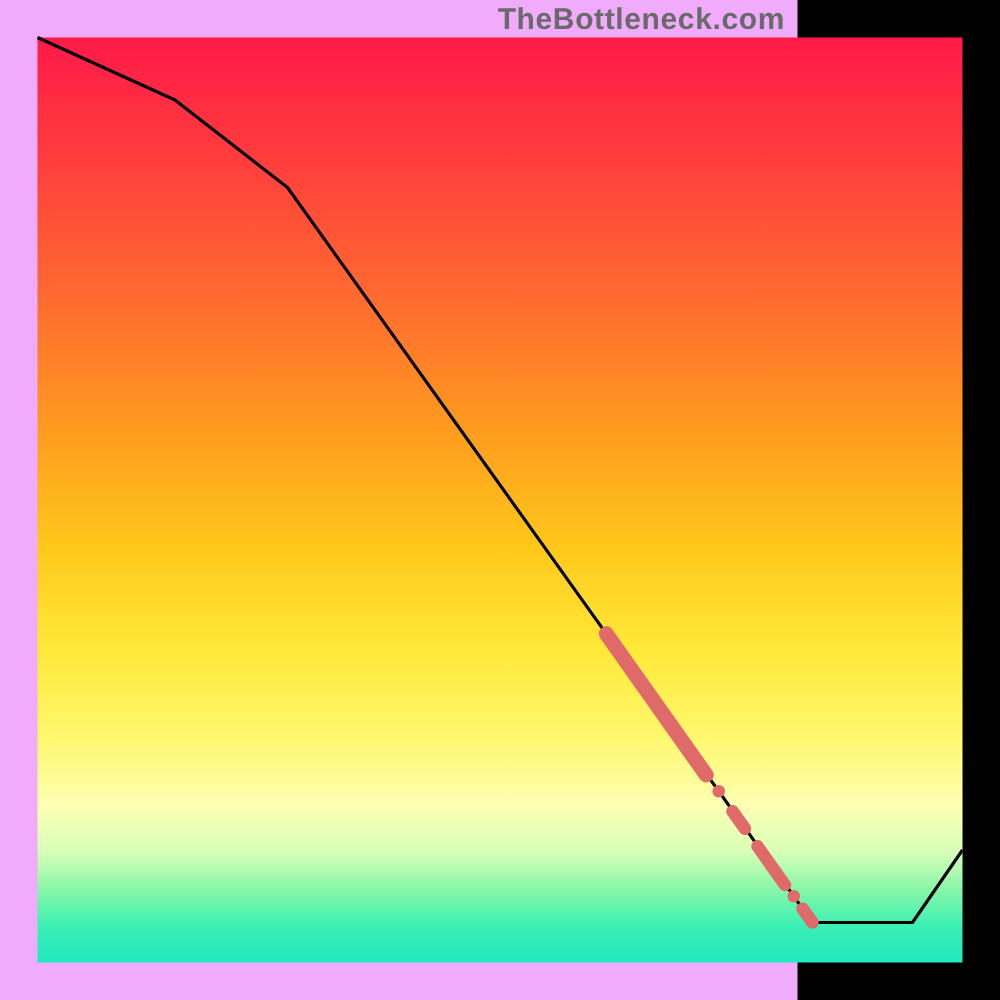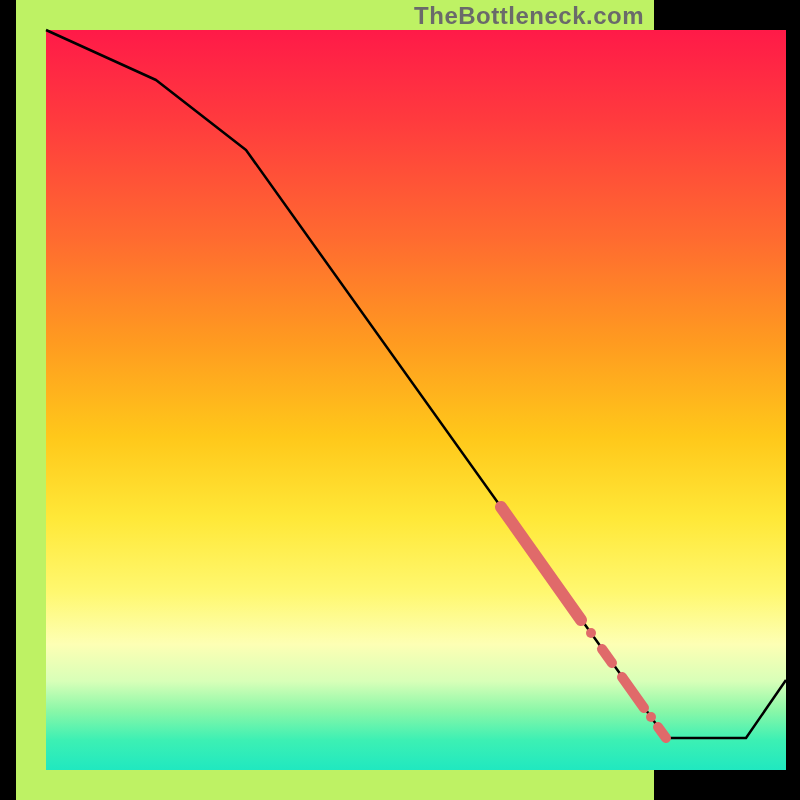--- a/index.html
+++ b/index.html
@@ -5,25 +5,25 @@
   html, body {
     margin: 0;
     padding: 0;
     width: 800px;
     height: 800px;
     background: #000;
     overflow: hidden;
   }
   .frame {
     position: absolute;
-    left: 16px;
+    left: 0;
     top: 0;
     width: 638px;
     height: 800px;
-    background: #bef264;
+    background: #f0abfc;
   }
   .plot-area {
     position: absolute;
     left: 30px;
     top: 30px;
     width: 740px;
     height: 740px;
     background: linear-gradient(to bottom,
       #ff1a48 0%,
       #ff3a3e 12%,

